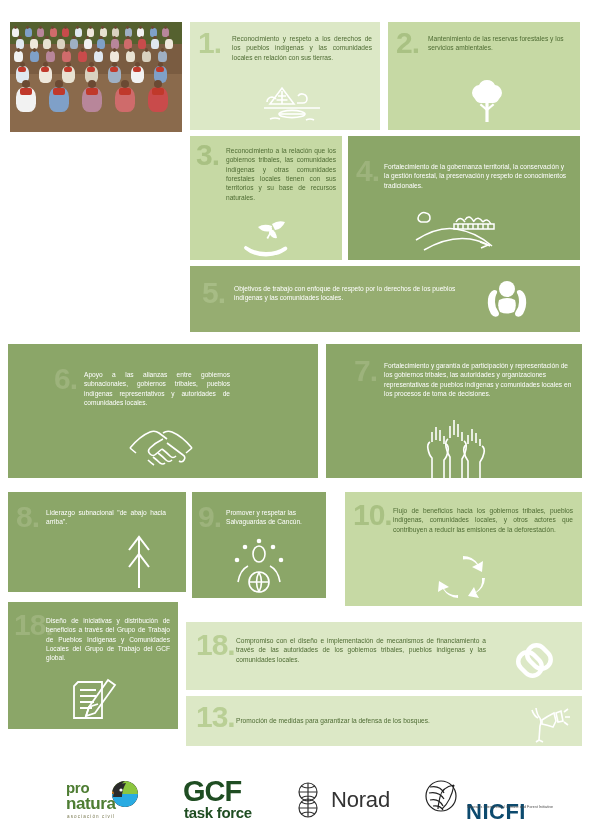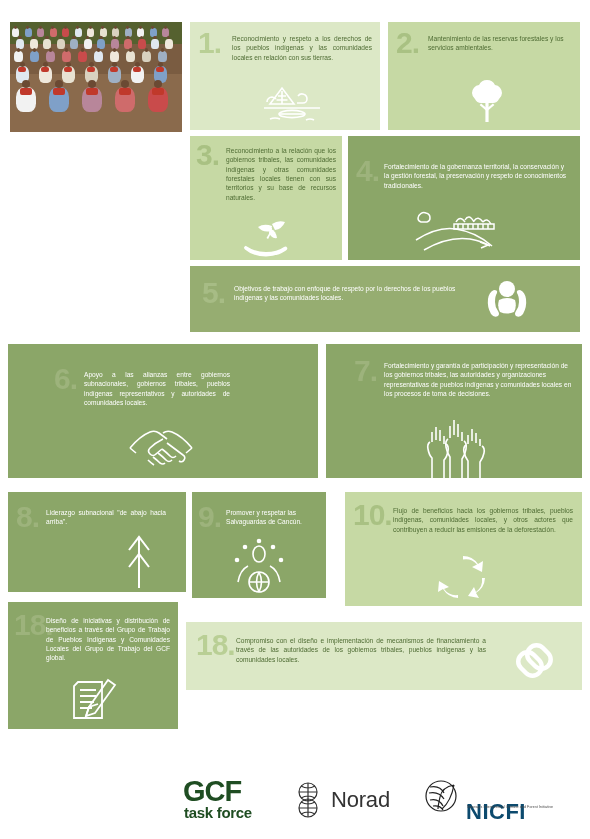--- a/index.html
+++ b/index.html
@@ -377,23 +377,52 @@
     <div class="num on-pale" style="left:10px;top:10px;font-size:30px;">18.</div>
     <div class="txt dark" style="left:50px;top:14px;width:250px;">Compromiso con el diseño e implementación de mecanismos de financiamiento a través de las autoridades de los gobiernos tribales, pueblos indígenas y las comunidades locales.</div>
     <div class="icon" style="left:326px;top:14px;">
       <svg width="46" height="42" viewBox="0 0 46 42" fill="none" stroke="#ffffff" stroke-width="4.5">
         <path d="M18 12 a9 9 0 0 1 13 0 l5 5 a9 9 0 0 1 -13 13 l-5 -5 a9 9 0 0 1 0 -13z"></path>
         <path d="M9 19 a9 9 0 0 1 13 0 l5 5 a9 9 0 0 1 -13 13 l-5 -5 a9 9 0 0 1 0 -13z"></path>
       </svg>
     </div>
   </div>
 
+  <div class="card pale" style="left:186px;top:696px;width:396px;height:50px;">
+    <div class="num on-pale" style="left:10px;top:8px;font-size:30px;">13.</div>
+    <div class="txt dark" style="left:50px;top:20px;width:270px;text-align:left;">Promoción de medidas para garantizar la defensa de los bosques.</div>
+    <div class="icon" style="left:340px;top:4px;">
+      <svg width="44" height="44" viewBox="0 0 44 44" fill="none" stroke="#ffffff" stroke-width="1.6">
+        <path d="M6 10 q2 6 6 8 M10 8 q1 7 4 10"></path>
+        <path d="M14 18 q2 4 0 8 l-1 14"></path>
+        <path d="M13 40 l-3 2 M13 40 l4 2"></path>
+        <path d="M16 20 q6 -4 12 -7 l2 8 l-3 6 q-6 -2 -11 -3z"></path>
+        <path d="M30 13 l5 -2 l2 10 l-5 1z"></path>
+        <path d="M38 12 l4 -3 M39 17 l5 0 M38 22 l4 3"></path>
+      </svg>
+    </div>
+  </div>
 
   <div id="footer">
 
+    <div class="logo" style="left:66px;top:22px;width:96px;height:42px;">
+      <div id="pn-pro" class="logo-txt">pro</div>
+      <div id="pn-natura" class="logo-txt">natura</div>
+      <div id="pn-sub" class="logo-txt">asociación civil</div>
+      <div id="pn-mark">
+        <svg width="26" height="26" viewBox="0 0 26 26">
+          <path d="M13 0 a13 13 0 0 1 13 13 h-26 a13 13 0 0 1 13 -13z" fill="#8cc63f"></path>
+          <path d="M0 13 h26 a13 13 0 0 1 -13 13 a13 13 0 0 1 -13 -13z" fill="#29abe2"></path>
+          <path d="M13 0 a13 13 0 0 0 -13 13 h10 a9 9 0 0 1 3 -13z" fill="#2b2b2b"></path>
+          <path d="M2 9 q5 -7 12 -7 q-4 7 -4 14 h-9 z" fill="#2b2b2b"></path>
+          <circle cx="9" cy="9" r="1.6" fill="#ffffff"></circle>
+          <path d="M1 10 l-2 2 l3 1z" fill="#f7931e"></path>
+        </svg>
+      </div>
+    </div>
 
     <div class="logo" style="left:291px;top:24px;width:110px;height:40px;">
       <span>
         <svg width="34" height="38" viewBox="0 0 34 38" fill="none" stroke="#333" stroke-width="1.2">
           <circle cx="17" cy="11" r="9"></circle>
           <circle cx="17" cy="27" r="9"></circle>
           <path d="M8 11 h18 M17 2 v18 M10 5 q7 4 14 0 M10 17 q7 -4 14 0"></path>
           <path d="M8 27 h18 M17 18 v18 M10 21 q7 4 14 0 M10 33 q7 -4 14 0"></path>
         </svg>
       </span>

